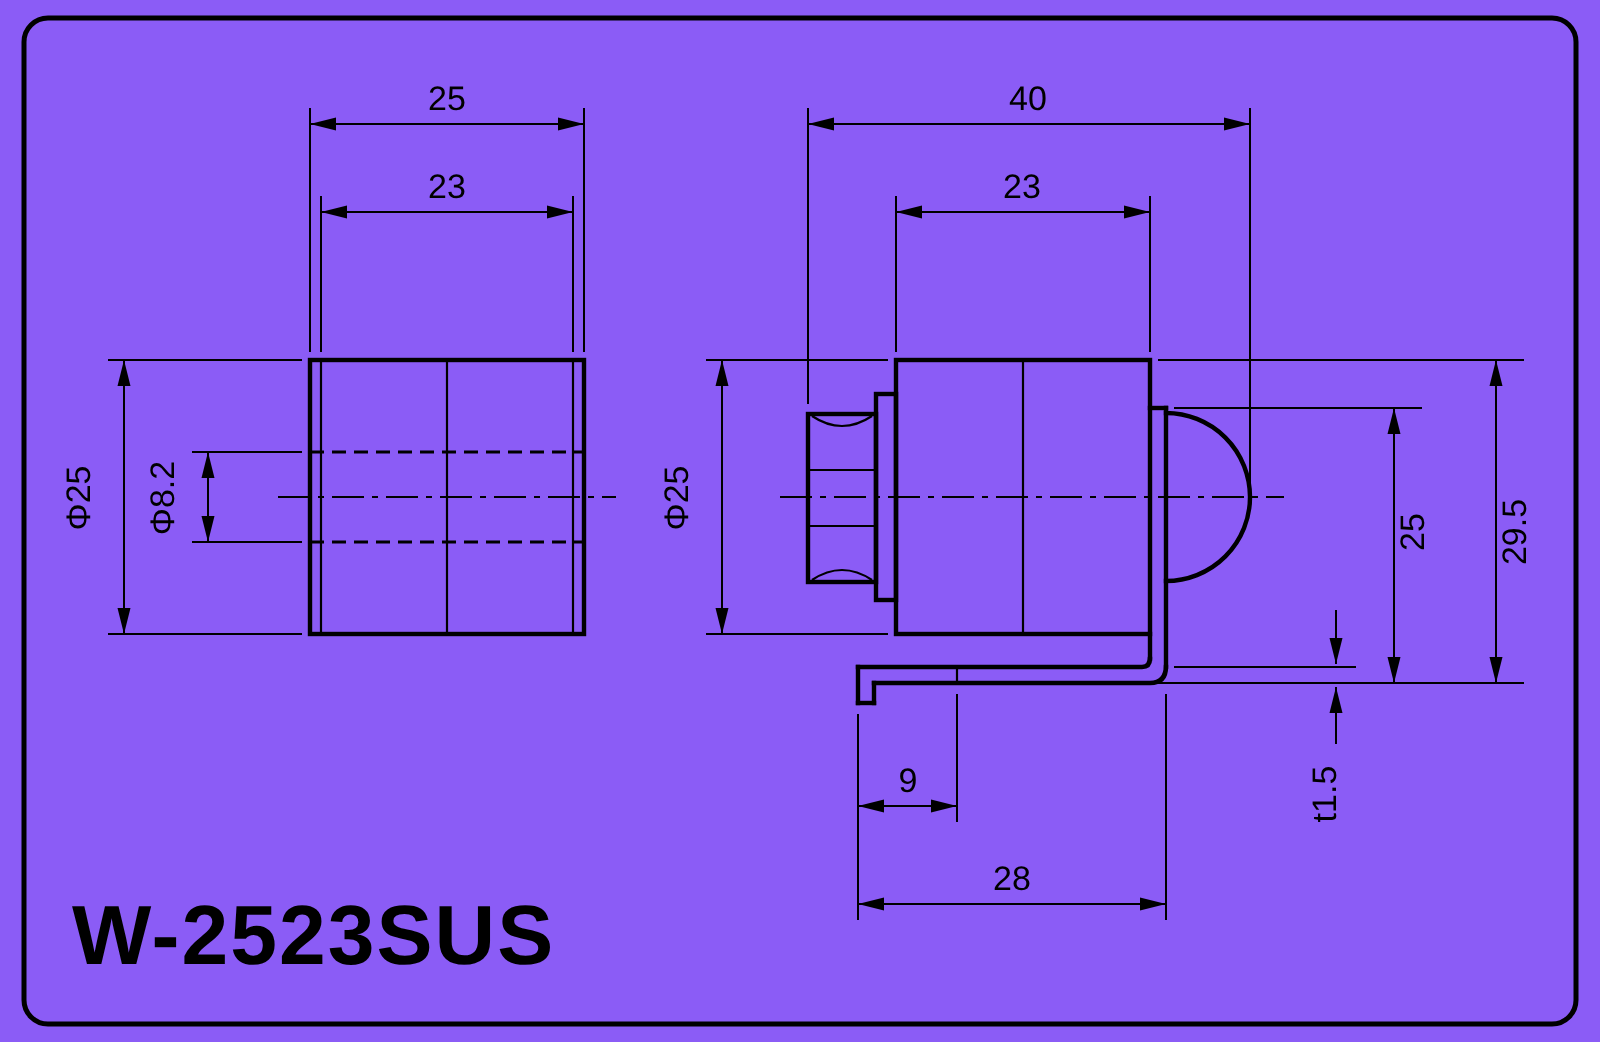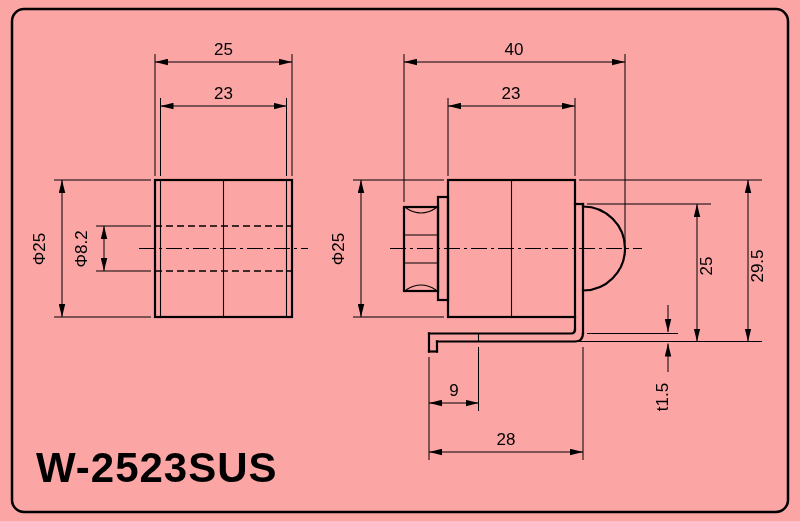--- a/index.html
+++ b/index.html
@@ -1,16 +1,16 @@
 <!DOCTYPE html>
 <html><head>
 <meta charset="utf-8">
 <style>
   html,body{margin:0;padding:0;background:#fff;}
-  #canvas{width:800px;height:521px;position:relative;background:#fca5a5;overflow:hidden;}
+  #canvas{width:800px;height:521px;position:relative;background:#8b5cf6;overflow:hidden;}
   svg{display:block;}
   text{fill:#000;font-family:"Liberation Sans","DejaVu Sans",sans-serif;}
   .dim-text{font-size:17px;}
   .title-text{font-size:42px;font-weight:600;letter-spacing:1px;}
   .outline{stroke:#000;stroke-width:2.2;fill:none;stroke-linecap:square;}
   .thin{stroke:#000;stroke-width:1.1;fill:none;}
   .hidden-line{stroke:#000;stroke-width:1.4;fill:none;stroke-dasharray:7 4;}
   .centerline{stroke:#000;stroke-width:1;fill:none;stroke-dasharray:16 4 3 4;}
   .ext{stroke:#000;stroke-width:1;fill:none;}
   .dimline{stroke:#000;stroke-width:1;fill:none;}

